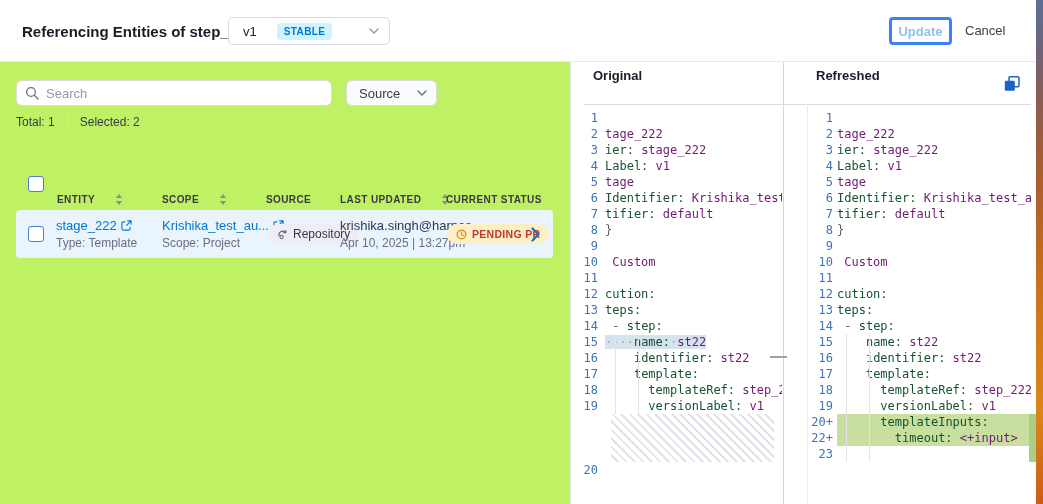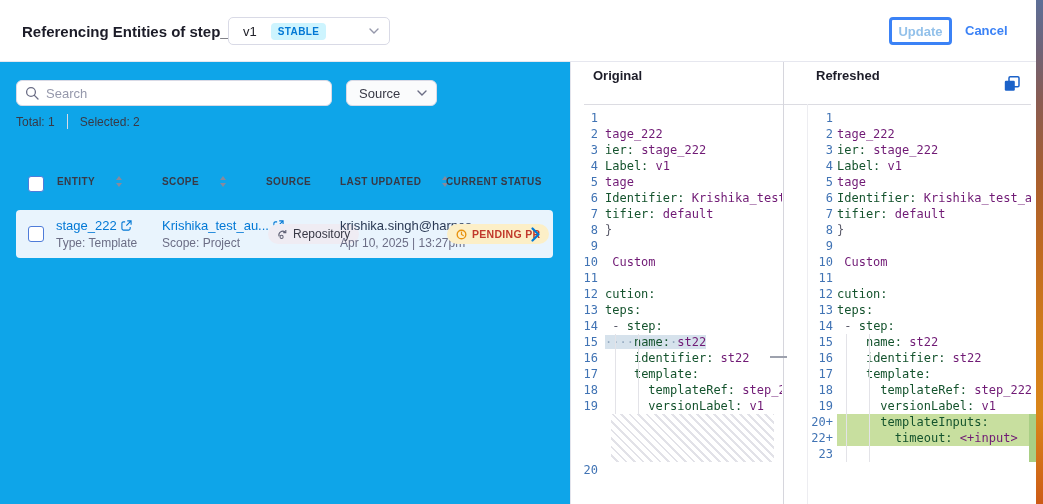--- a/index.html
+++ b/index.html
@@ -8,50 +8,50 @@
            font-family:"Liberation Sans", sans-serif; background:#fff; }
 
   
   .top-bar { position:absolute; left:0; top:0; width:1036px; height:62px; background:#fff;
              border-bottom:1px solid #e6e7ef; }
   .page-title { position:absolute; left:22px; top:23px; font-size:15px; font-weight:bold; color:#1c1c28; }
   .version-select { position:absolute; left:228px; top:17px; width:162px; height:28px; background:#fff;
                     border:1px solid #d9dae6; border-radius:5px; display:flex; align-items:center;
                     padding:0 10px 0 14px; cursor:pointer; }
   .version-label { font-size:13px; color:#22222a; }
-  .stable-badge { margin-left:14px; background:#cdf4fe; color:#0278d5; font-size:10px; font-weight:bold;
+  .stable-badge { margin-left:20px; background:#cdf4fe; color:#0278d5; font-size:10px; font-weight:bold;
                   letter-spacing:.4px; padding:3px 7px; border-radius:4px; }
   .version-select .chev { margin-left:auto; }
   .update-btn { position:absolute; left:889px; top:17px; width:63px; height:28px; background:#fff;
                 border:3px solid #3b82f6; border-radius:4px; color:#93c1ea; font-size:13px; font-weight:bold;
                 font-family:"Liberation Sans",sans-serif; }
   .cancel-btn { position:absolute; left:965px; top:17px; height:28px; line-height:28px; background:none;
-                border:none; color:#3b82f6; font-size:13px; font-weight:bold; cursor:pointer;
+                border:none; color:#404040; font-size:13px; font-weight:normal; cursor:pointer;
                 font-family:"Liberation Sans",sans-serif; }
 
   
-  .left-panel { position:absolute; left:0; top:62px; width:570px; height:442px; background:#0ea5e9; }
+  .left-panel { position:absolute; left:0; top:62px; width:570px; height:442px; background:#bef264; }
   .search-box { position:absolute; left:16px; top:18px; width:316px; height:26px; border:1px solid #d9dae6;
                 border-radius:6px; display:flex; align-items:center; padding:0 8px; background:#fff; }
   .search-box input { border:none; outline:none; flex:1; font-size:13px; color:#383946; margin-left:7px;
                       font-family:"Liberation Sans",sans-serif; background:transparent; }
   .search-box input::placeholder { color:#9598ab; }
   .filter-select { position:absolute; top:18px; height:26px; width:91px; background:#fafbfc;
                    border:1px solid #d9dae6; border-radius:6px; display:flex; align-items:center;
                    padding:0 9px 0 12px; cursor:pointer; }
   .filter-select span { font-size:13px; color:#383946; }
   .filter-select .chev { margin-left:auto; }
   #source-select { left:346px; } #status-select { left:458px; }
   .totals { position:absolute; left:16px; top:52px; display:flex; align-items:center; font-size:12px; color:#383946; }
   .totals .sep { width:1px; height:15px; background:#d9dae5; margin:0 12px; }
 
   
   .thead { position:absolute; left:0; top:114px; width:570px; height:18px; font-size:10px; font-weight:bold;
            letter-spacing:.4px; color:#383946; }
-  .th { position:absolute; top:0; display:flex; align-items:center; gap:20px; }
+  .th { position:absolute; top:18px; display:flex; align-items:center; gap:20px; }
   .checkbox { width:16px; height:16px; border:1.6px solid #4f7cd9; border-radius:3px; background:#fff; cursor:pointer; }
   .thead .checkbox { position:absolute; left:28px; top:0; }
 
   
   .trow { position:absolute; left:16px; top:148px; width:537px; height:48px; background:#e9f4fd;
           border-radius:4px; cursor:pointer; }
   .trow .checkbox { position:absolute; left:12px; top:16px; }
   .cell { position:absolute; top:8px; }
   .cell .main { font-size:13px; color:#0278d5; display:flex; align-items:center; gap:4px; }
   .cell .sub { font-size:12px; color:#6b6d85; margin-top:3px; }

